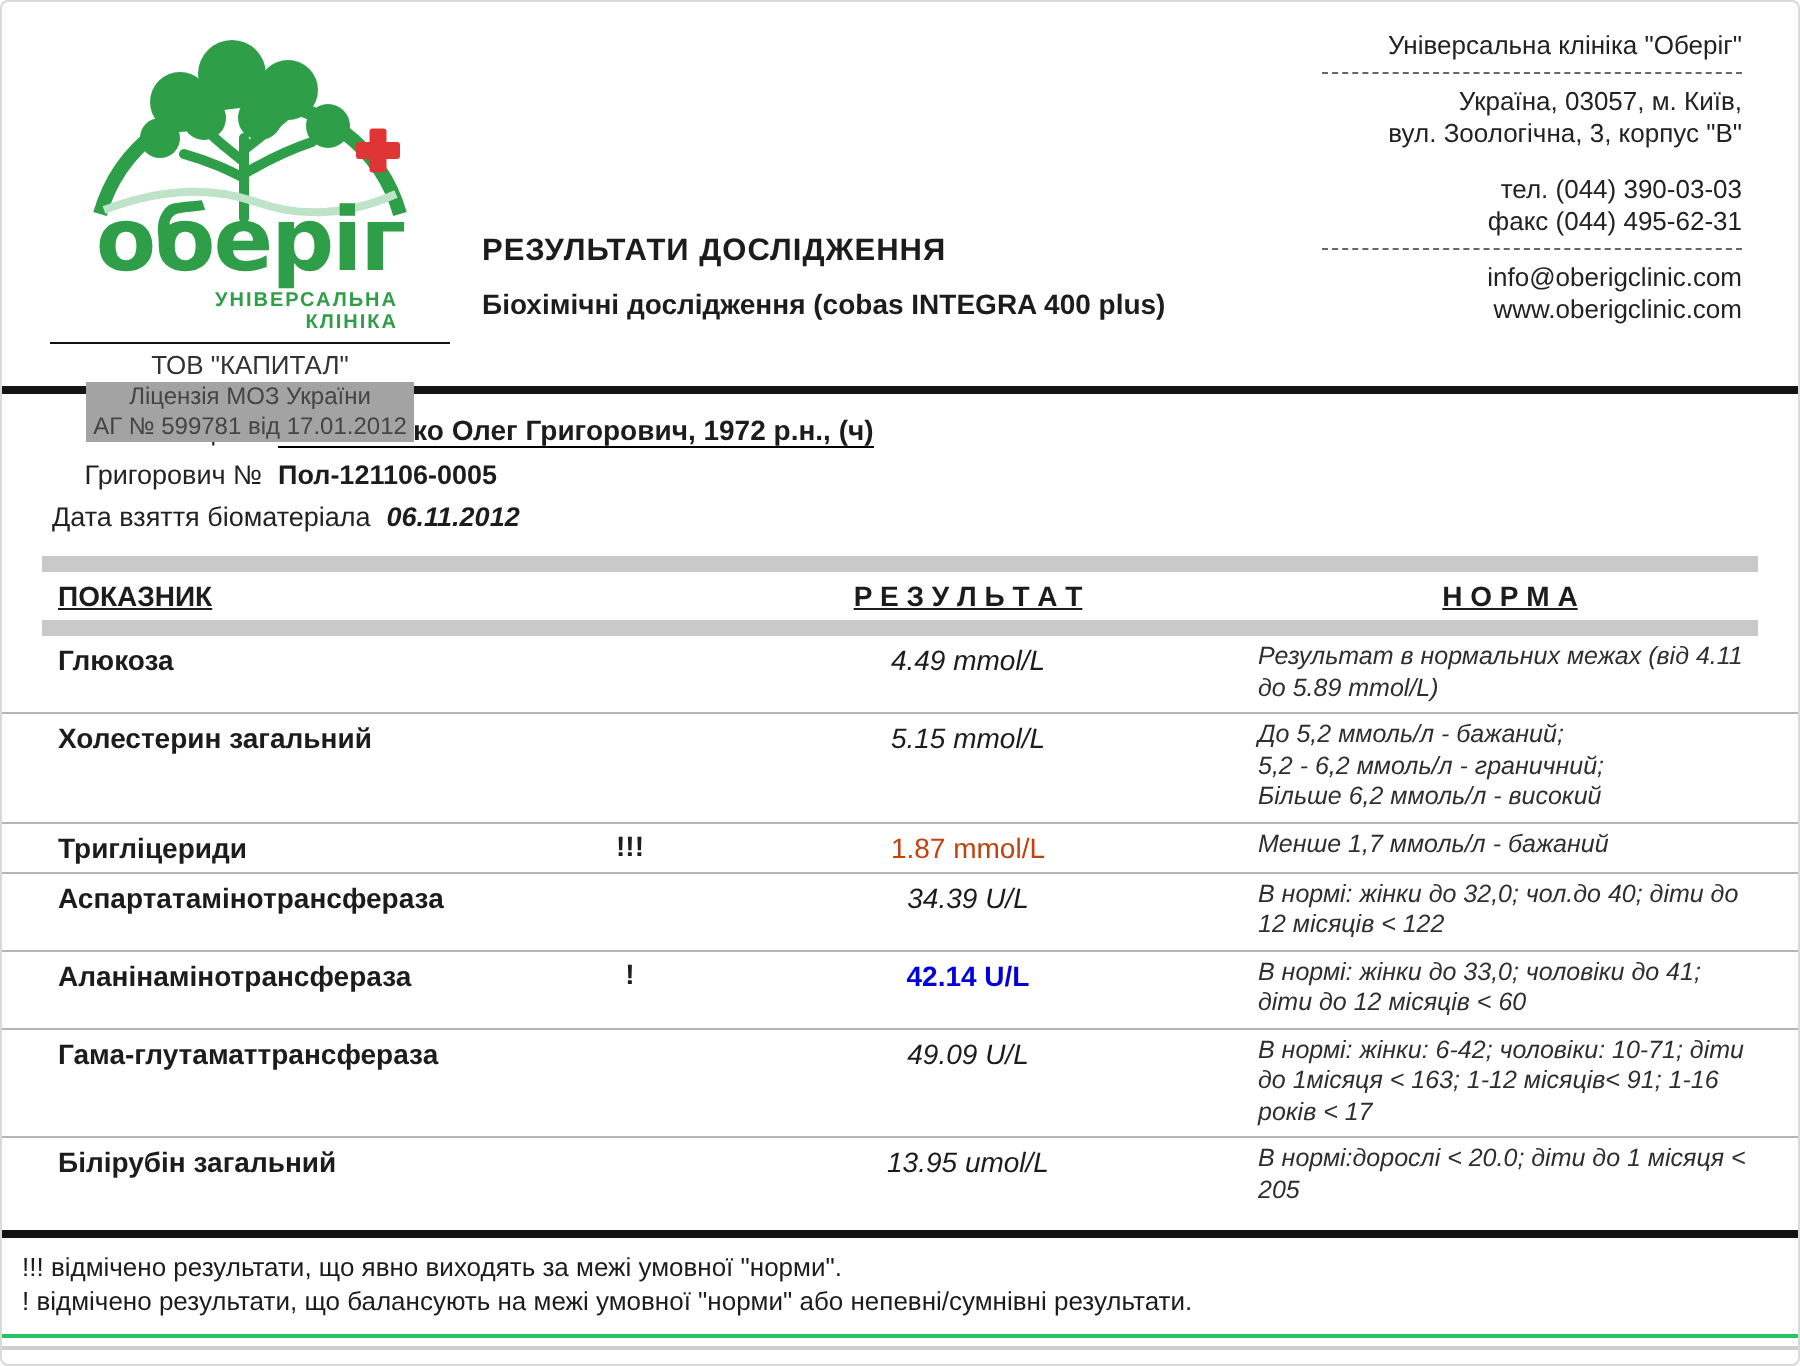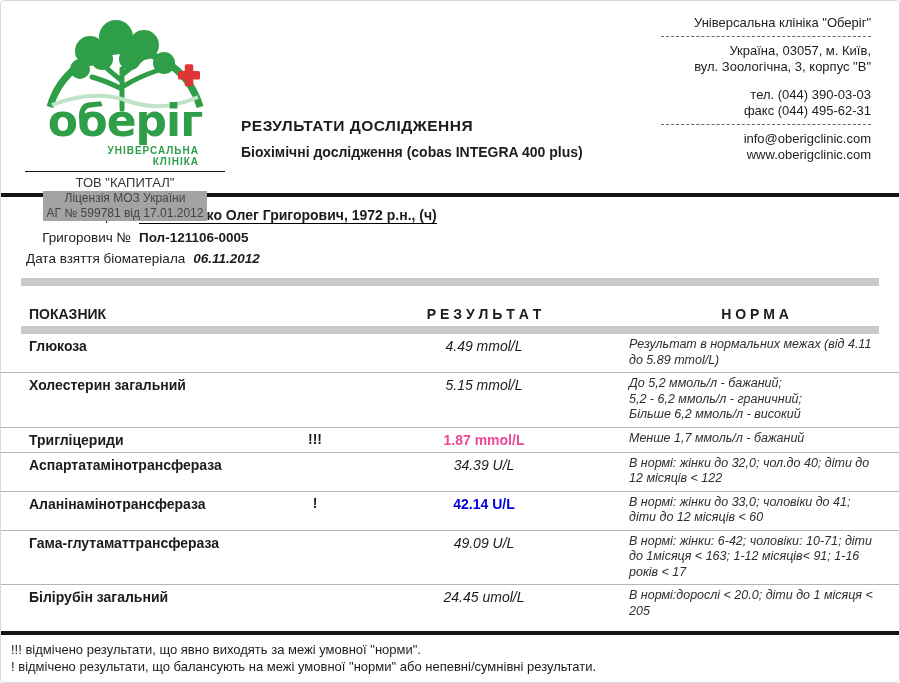--- a/index.html
+++ b/index.html
@@ -43,28 +43,28 @@
   .p-row { display:flex; align-items:baseline; margin-bottom:6px; }
   .p-label { width:130px; text-align:right; color:#222; flex:none; }
   .p-label-long { margin-left:25px; color:#222; flex:none; }
   .p-val { margin-left:8px; font-weight:bold; }
   .p-name { border-bottom:1.6px solid #000; font-size:14px; }
   .p-date { font-style:italic; }
 
   
   .grid-row { display:grid; grid-template-columns:262px 48px 290px 252px; padding-left:28px; padding-right:20px; }
   .graybar { height:8px; background:#c9c9c9; margin:0 20px; }
-  .thead { padding-top:20px; padding-bottom:4px; font-weight:bold; font-size:14px; }
+  .thead { padding-top:4px; padding-bottom:4px; font-weight:bold; font-size:14px;text-decoration:underline; }
   .thead .h-result, .thead .h-norm { text-align:center; }
   .rows .grid-row { border-top:1px solid #b5b5b5; padding-top:3px; padding-bottom:4px; }
   .rows .grid-row:first-child { border-top:none; }
   .cell-name { font-weight:bold; font-size:14px; padding-top:1px; }
   .cell-flag { font-weight:bold; font-size:14px; text-align:center; }
   .cell-result { text-align:center; font-style:italic; font-size:14px; padding-top:1px; }
-  .cell-result.res-red  { color:#ec4899; font-style:normal; font-weight:bold; }
+  .cell-result.res-red  { color:#c2410c; font-style:normal; font-weight:normal; }
   .cell-result.res-blue { color:#0000dd; font-style:normal; font-weight:bold; }
   .cell-norm { font-style:italic; font-size:12.5px; color:#2e2e2e; line-height:15.5px; white-space:pre-line; padding-right:4px; }
   .row-last { padding-bottom:10px !important; }
 
   
   .notes { border-top:4px solid #141414; border-bottom:2px solid #22c55e; margin-top:2px; padding:6px 0 8px 10px; font-size:13px; line-height:17px; }
   .gray-line { border-top:2px solid #cfcfcf; margin-top:4px; }
   .reco { display:flex; align-items:baseline; padding:12px 0 0 30px; }
 </style>
 </head>
@@ -186,21 +186,21 @@
     </div>
     <div class="grid-row">
       <div class="cell-name">Гама-глутаматтрансфераза</div>
       <div class="cell-flag"></div>
       <div class="cell-result">49.09 U/L</div>
       <div class="cell-norm">В нормі: жінки: 6-42; чоловіки: 10-71; діти до 1місяця &lt; 163; 1-12 місяців&lt; 91; 1-16 років &lt; 17</div>
     </div>
     <div class="grid-row row-last">
       <div class="cell-name">Білірубін загальний</div>
       <div class="cell-flag"></div>
-      <div class="cell-result">24.45 umol/L</div>
+      <div class="cell-result">13.95 umol/L</div>
       <div class="cell-norm">В нормі:дорослі &lt; 20.0; діти до 1 місяця &lt; 205</div>
     </div>
   </div>
 
   <div class="notes">
     <div>!!! відмічено результати, що явно виходять за межі умовної "норми".</div>
     <div>! відмічено результати, що балансують на межі умовної "норми" або непевні/сумнівні результати.</div>
   </div>
   <div class="gray-line"></div>
 

